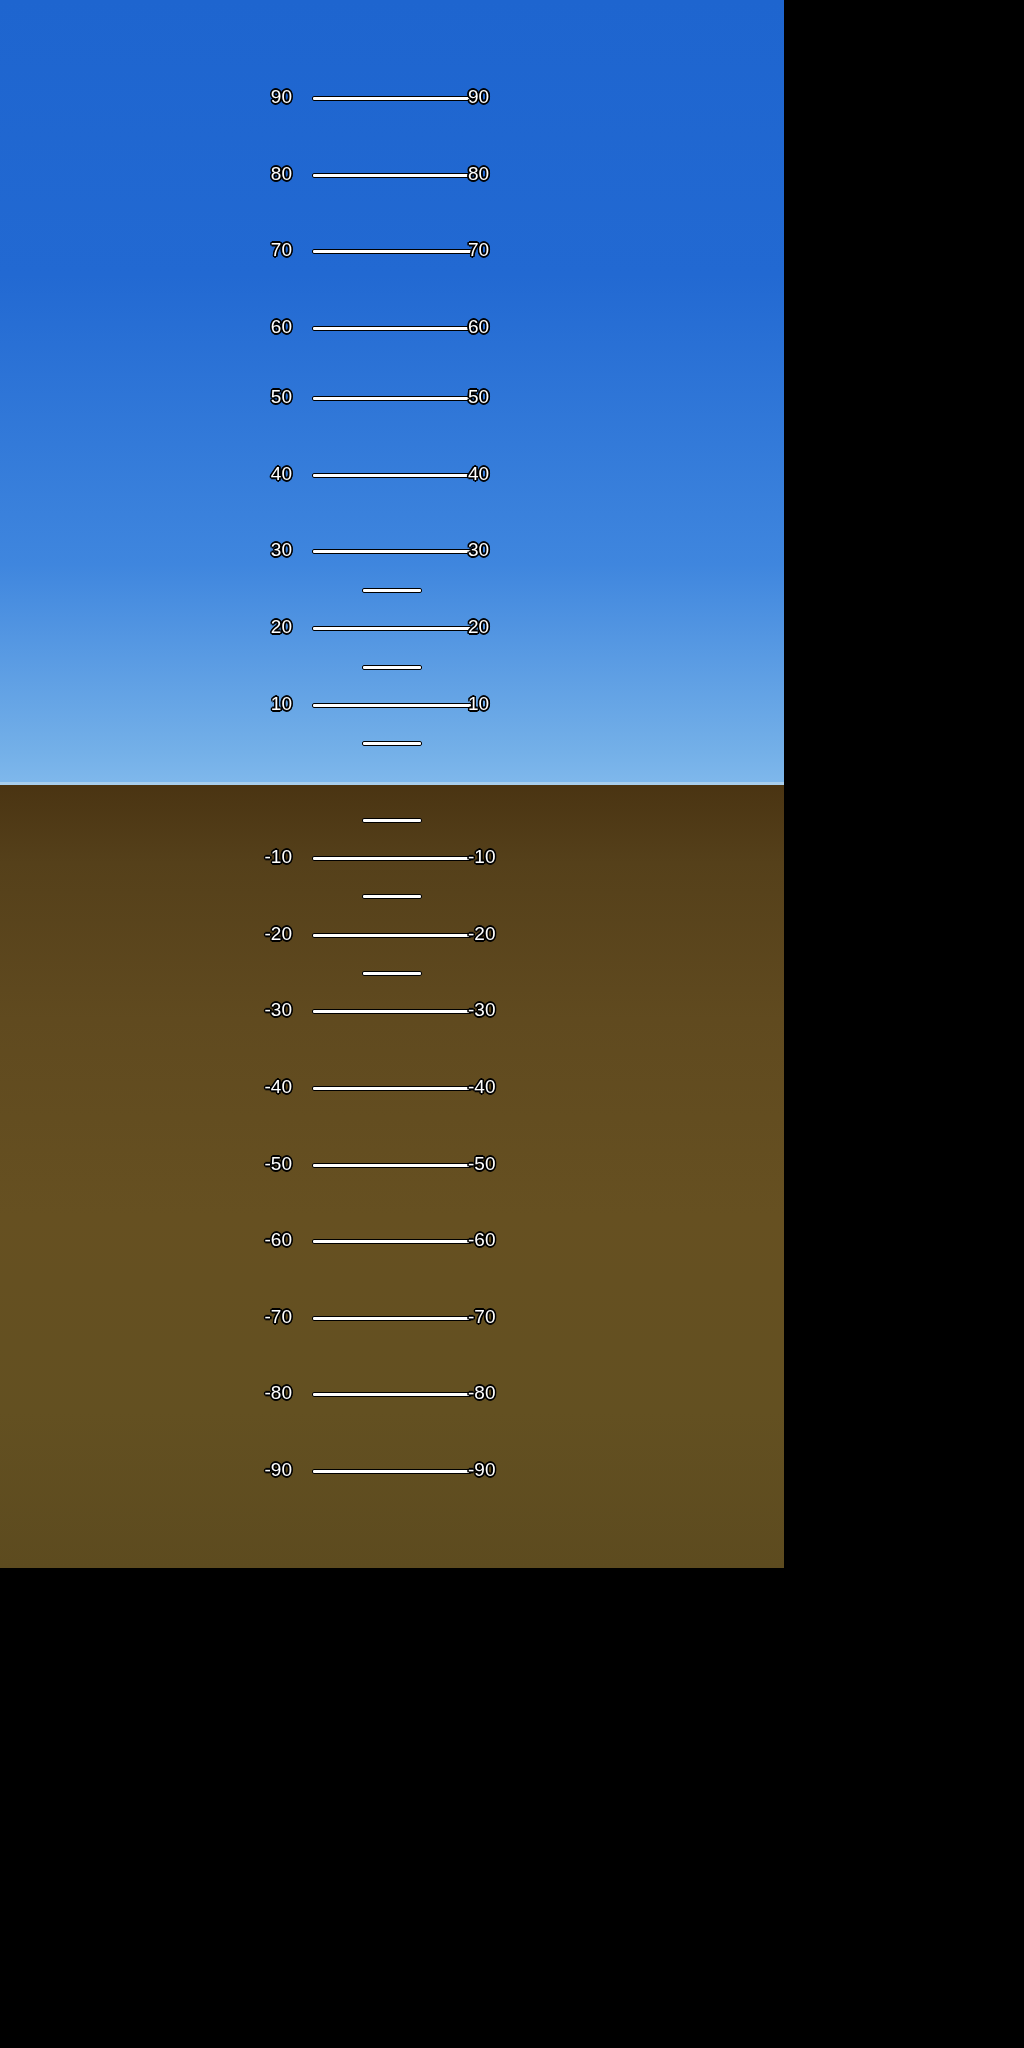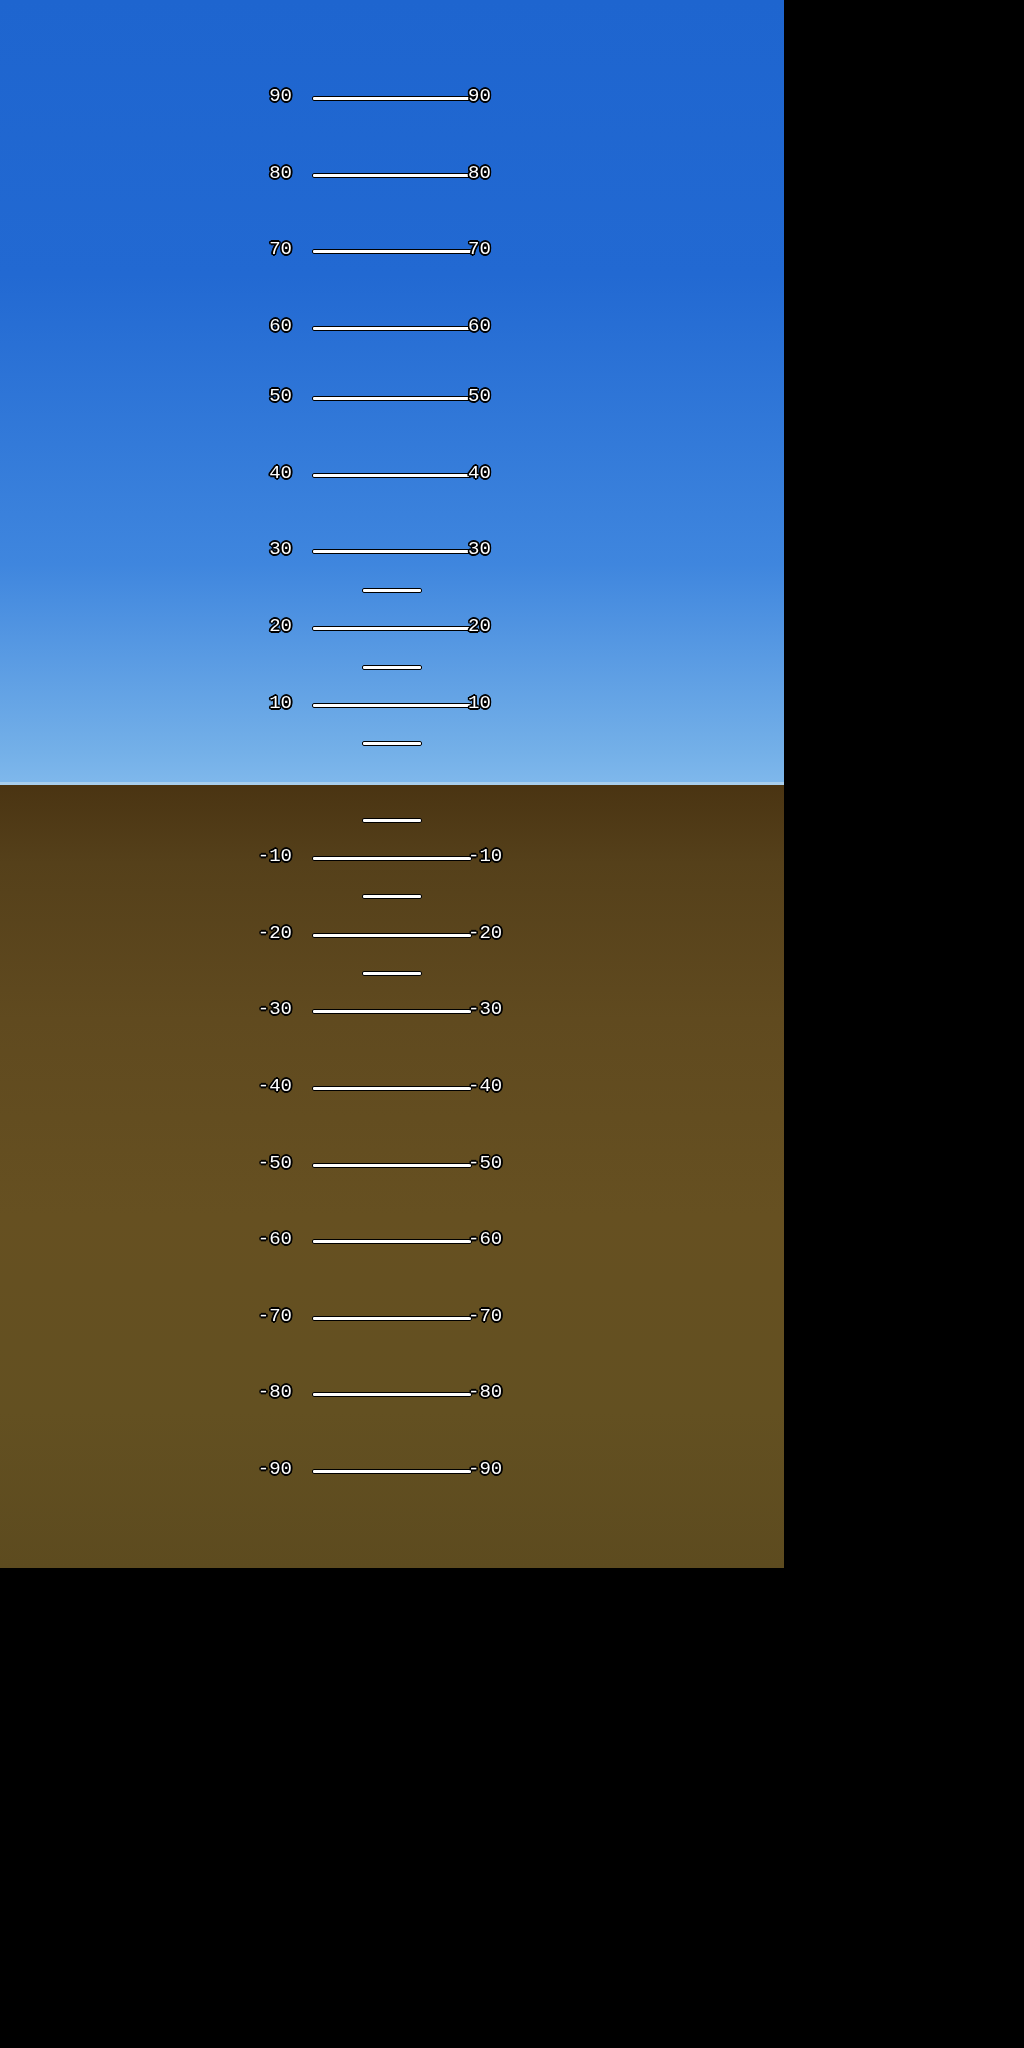--- a/index.html
+++ b/index.html
@@ -5,21 +5,21 @@
   html, body {
     margin: 0;
     padding: 0;
     background: #000;
   }
   #stage {
     position: relative;
     width: 1024px;
     height: 2048px;
     overflow: hidden;
-    font-family: Liberation Mono, monospace;
+    font-family: Liberation Sans, sans-serif;
   }
   
   .sky {
     position: absolute;
     left: 0;
     top: 0;
     width: 784px;
     height: 784px;
     background: linear-gradient(180deg, #1e65cf 0%, #2269d2 35%, #3f86de 72%, #74b0e8 96%, #7fb8ec 100%);
   }

